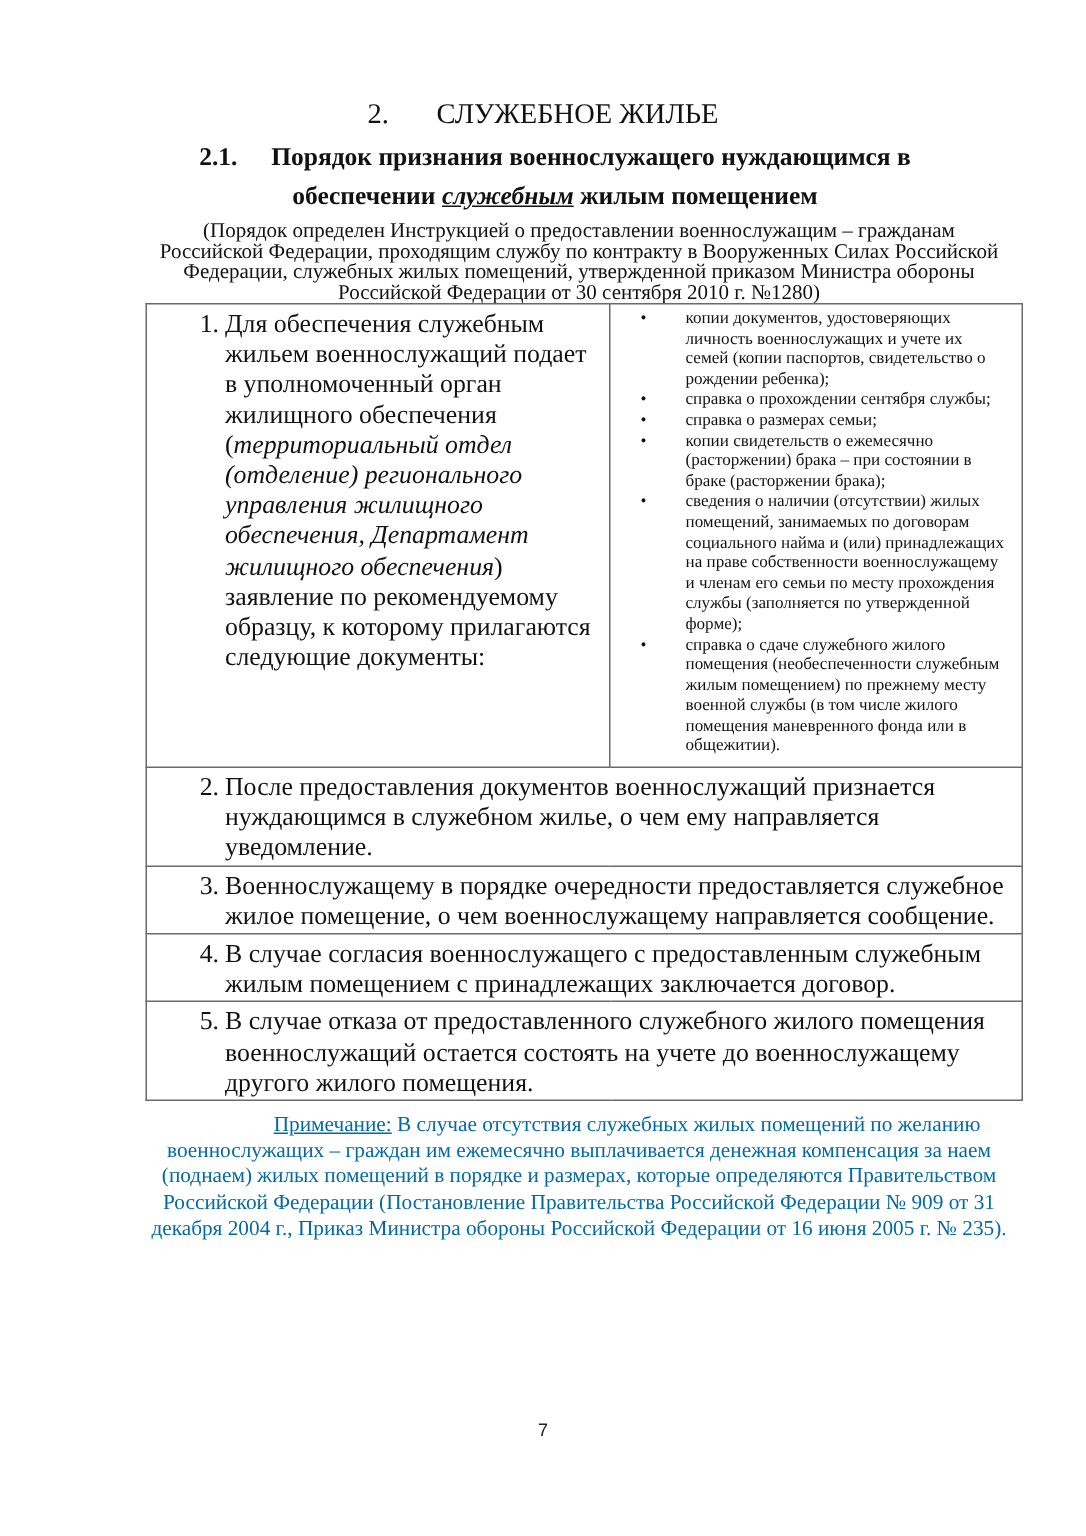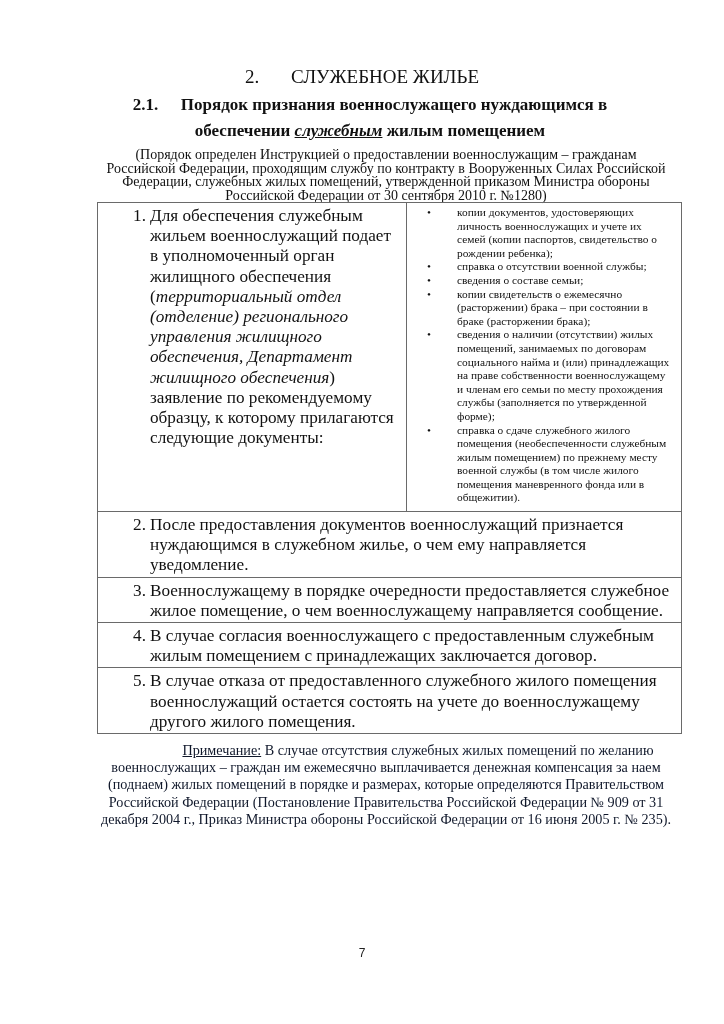--- a/index.html
+++ b/index.html
@@ -34,21 +34,21 @@
   .step-main .t { flex: 1; }
   .cell-left { padding-top: 3px !important; padding-bottom: 4px !important; }
   .cell-left .step-main .t { padding-right: 8px; }
   .it { font-style: italic; }
   .doc-list { list-style: none; margin: 0; padding: 3px 8px 6px 20px; font-size: 11.4px; line-height: 13.6px; }
   .doc-list li { position: relative; padding-left: 30px; }
   .doc-list li .bullet { position: absolute; left: 0; top: 0; }
   .row-full { padding: 3px 6px 1px 0 !important; }
   .note {
     position: absolute; left: 100px; width: 572px; top: 742px;
-    text-align: center; color: #0f172a; font-size: 14.2px; line-height: 17.2px;
+    text-align: center; color: #0369a1; font-size: 14.2px; line-height: 17.2px;
   }
   .note .label { text-decoration: underline; }
   .note .indent { display: inline-block; width: 64px; }
   .page-num {
     position: absolute; left: 0; width: 724px; top: 946px; text-align: center;
     font-family: "Liberation Sans", "DejaVu Sans", sans-serif; font-size: 12px; color: #222;
   }
 </style>
 </head>
 <body>
@@ -72,22 +72,22 @@
       <tr>
     <td class="cell-left">
       <div class="step-main">
         <span class="n">1.</span>
         <span class="t"><span>Для обеспечения служебным жильем военнослужащий подает в уполномоченный орган жилищного обеспечения (</span><span class="it">территориальный отдел (отделение) регионального управления жилищного обеспечения, Департамент жилищного обеспечения</span><span>) заявление по рекомендуемому образцу, к которому прилагаются следующие документы:</span></span>
       </div>
     </td>
     <td>
       <ul class="doc-list">
         <li><span class="bullet">•</span><span>копии документов, удостоверяющих личность военнослужащих и учете их семей (копии паспортов, свидетельство о рождении ребенка);</span></li>
-        <li><span class="bullet">•</span><span>справка о отсутствии военной службы;</span></li>
-        <li><span class="bullet">•</span><span>сведения о составе семьи;</span></li>
+        <li><span class="bullet">•</span><span>справка о прохождении сентября службы;</span></li>
+        <li><span class="bullet">•</span><span>справка о размерах семьи;</span></li>
         <li><span class="bullet">•</span><span>копии свидетельств о ежемесячно (расторжении) брака – при состоянии в браке (расторжении брака);</span></li>
         <li><span class="bullet">•</span><span>сведения о наличии (отсутствии) жилых помещений, занимаемых по договорам социального найма и (или) принадлежащих на праве собственности военнослужащему и членам его семьи по месту прохождения службы (заполняется по утвержденной форме);</span></li>
         <li><span class="bullet">•</span><span>справка о сдаче служебного жилого помещения (необеспеченности служебным жилым помещением) по прежнему месту военной службы (в том числе жилого помещения маневренного фонда или в общежитии).</span></li>
       </ul>
     </td>
   </tr>
   <tr>
     <td colspan="2" class="row-full">
       <div class="step-main">
         <span class="n">2.</span>

